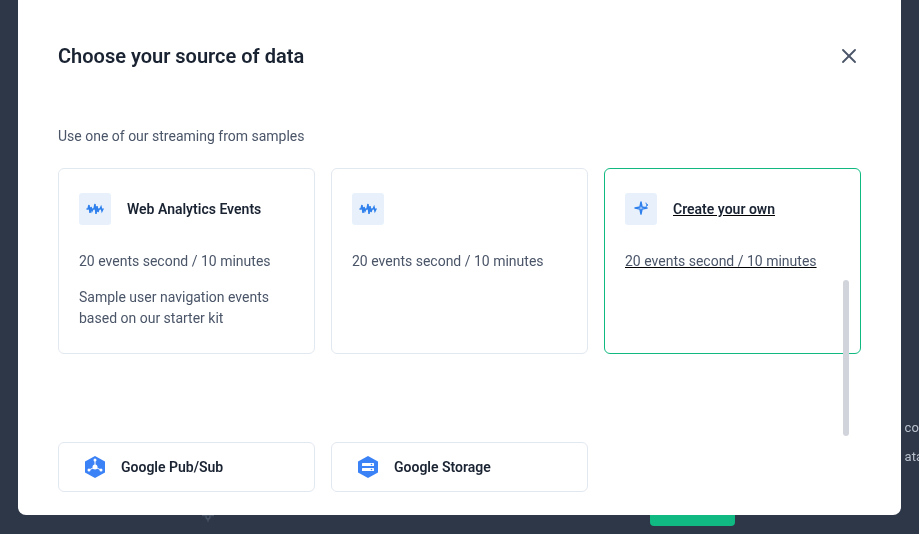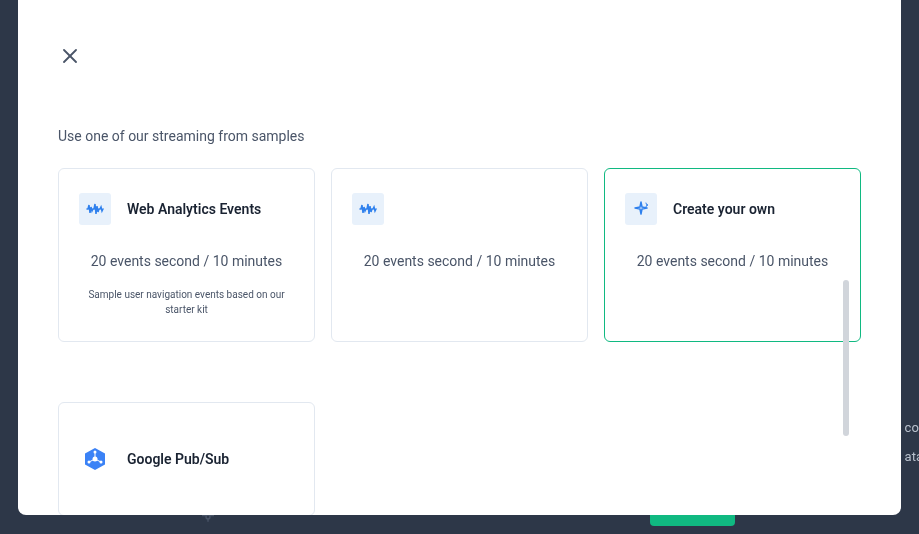--- a/index.html
+++ b/index.html
@@ -67,25 +67,25 @@
       gap: 16px;
       margin-bottom: 60px;
     }
     
     .card {
       border: 1px solid #e2e8f0;
       border-radius: 6px;
       padding: 24px 20px;
       cursor: pointer;
       background: #fff;
-      text-align: center;
     }
     
     .card.selected {
       border-color: #10b981;
+      text-decoration: underline;
     }
     
     .card-header {
       display: flex;
       align-items: center;
       gap: 16px;
       margin-bottom: 28px;
     }
     
     .card-icon {
@@ -109,41 +109,42 @@
       color: #1a2332;
     }
     
     .card-meta {
       font-size: 14px;
       color: #4a5568;
       margin-bottom: 18px;
     }
     
     .card-desc {
-      font-size: 10px;
+      font-size: 14px;
       color: #4a5568;
       line-height: 1.5;
     }
     
     .integration-grid {
       display: grid;
       grid-template-columns: repeat(3, 1fr);
       gap: 16px;
       padding-bottom: 40px;
     }
     
     .integration-card {
       border: 1px solid #e2e8f0;
       border-radius: 6px;
-      padding: 40px 20px;
+      padding: 8px 20px;
       cursor: pointer;
       background: #fff;
       display: flex;
       align-items: center;
-      gap: 16px;
+      gap: 10px;
+      margin-top: 28px;
     }
     
     .integration-icon {
       width: 32px;
       height: 32px;
       display: flex;
       align-items: center;
       justify-content: center;
       flex-shrink: 0;
     }
@@ -209,20 +210,21 @@
 
 <div class="backdrop-icon">
   <svg width="16" height="16" viewBox="0 0 24 24" fill="none" stroke="currentColor" stroke-width="2">
     <circle cx="12" cy="12" r="3"></circle>
     <path d="M12 1v6m0 6v6m-9-9h6m6 0h6"></path>
   </svg>
 </div>
 
 <div class="modal">
   <div class="modal-header">
+    <h2 class="modal-title">Choose your source of data</h2>
     <button class="close-btn">
       <svg width="14" height="14" viewBox="0 0 14 14" fill="none" stroke="currentColor" stroke-width="1.8" stroke-linecap="round">
         <line x1="1" y1="1" x2="13" y2="13"></line>
         <line x1="13" y1="1" x2="1" y2="13"></line>
       </svg>
     </button>
   </div>
 
   <div class="scroll-area">
     <div class="section-subtitle">Use one of our streaming from samples</div>
@@ -277,18 +279,30 @@
             <circle cx="19" cy="16" r="1.5" fill="#fff"></circle>
             <circle cx="7" cy="16" r="1.5" fill="#fff"></circle>
             <line x1="13" y1="7" x2="13" y2="11" stroke="#fff" stroke-width="1"></line>
             <line x1="18" y1="15.5" x2="15" y2="14" stroke="#fff" stroke-width="1"></line>
             <line x1="8" y1="15.5" x2="11" y2="14" stroke="#fff" stroke-width="1"></line>
           </svg>
         </div>
         <div class="integration-title">Google Pub/Sub</div>
       </div>
 
+      <div class="integration-card">
+        <div class="integration-icon">
+          <svg width="26" height="26" viewBox="0 0 26 26">
+            <polygon points="13,2 23,7.5 23,18.5 13,24 3,18.5 3,7.5" fill="#3b82f6"></polygon>
+            <rect x="7" y="9" width="12" height="3" fill="#fff" rx="0.5"></rect>
+            <rect x="7" y="14" width="12" height="3" fill="#fff" rx="0.5"></rect>
+            <circle cx="16.5" cy="10.5" r="0.8" fill="#3b82f6"></circle>
+            <circle cx="16.5" cy="15.5" r="0.8" fill="#3b82f6"></circle>
+          </svg>
+        </div>
+        <div class="integration-title">Google Storage</div>
+      </div>
 
     </div>
   </div>
 
   <div class="scrollbar-track"></div>
 </div>
 
 </body></html>

